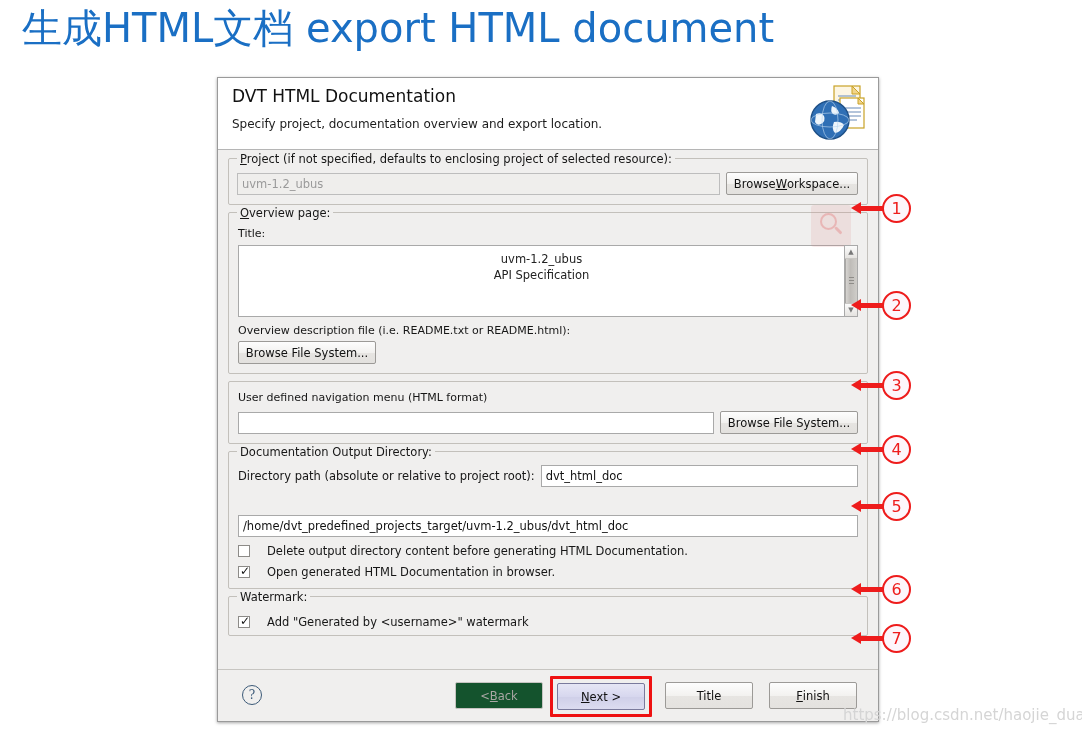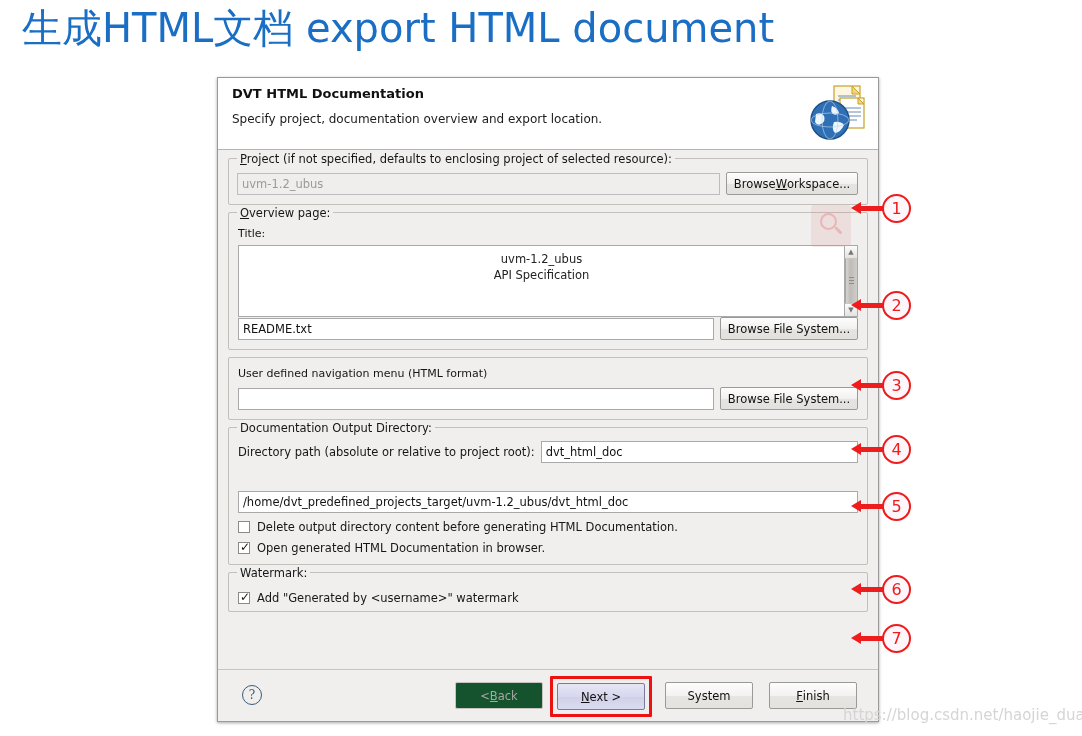--- a/index.html
+++ b/index.html
@@ -64,21 +64,21 @@
   }
 
   
   #dlg-header{
     background:#ffffff;
     border-bottom:1px solid #b5b5b5;
     height:72px;
     position:relative;
     padding:8px 12px 0 14px;
   }
-  #dlg-header .h-title{ font-size:13px; font-weight:bold; color:#111; margin-bottom:11px; }
+  #dlg-header .h-title{ font-size:17px; font-weight:normal; color:#111; margin-bottom:11px; }
   #dlg-header .h-sub{ font-size:12px; color:#1c1c1c; }
   #hdr-icon{
     position:absolute; right:6px; top:4px; width:66px; height:64px;
   }
 
   
   #dlg-body{
     position:relative;
     padding:8px 10px 0 10px;
     height:calc(100% - 20px - 73px);
@@ -153,21 +153,21 @@
     background:linear-gradient(to right,#d6d4d1,#bfbcb8 40%,#cfcdc9 100%);
     border-left:1px solid #a9a7a4;
   }
   .sb-thumb::after{
     content:""; position:absolute; left:3px; right:3px; top:50%;
     margin-top:-4px; height:8px;
     background:repeating-linear-gradient(to bottom,#8e8c88 0 1px,transparent 1px 3px);
   }
 
   
-  .chk-row{ display:flex; align-items:center; gap:7px; margin-top:7px; font-size:11.5px; color:#161616;}
+  .chk-row{ display:flex; align-items:center; gap:17px; margin-top:7px; font-size:11.5px; color:#161616;}
   .chk{
     width:12px; height:12px; background:#fff; border:1px solid #8d8b88;
     position:relative; flex:0 0 auto;
   }
   .chk.checked::after{
     content:"✓"; position:absolute; left:0; top:-3px; width:12px;
     font-size:12px; line-height:14px; text-align:center; color:#111;
   }
 
   
@@ -319,22 +319,22 @@
           <div>uvm-1.2_ubus</div>
           <div>API Specification</div>
         </div>
         <div class="sb">
           <div class="sb-arrow">▲</div>
           <div class="sb-thumb"></div>
           <div class="sb-arrow bot">▼</div>
         </div>
       </div>
 
+      <div class="sublabel" style="margin-top:7px;margin-bottom:4px;">Overview description file (i.e. README.txt or README.html):</div>
       <div class="row">
-        <input type="text" style="flex: 1 1 0%;" value="README.txt">
         <div class="btn" style="width:138px;">Browse File System...</div>
       </div>
     </div>
 
     <div class="group" style="padding-top:9px;">
       <div class="sublabel" style="margin-bottom:7px;">User defined navigation menu (HTML format)</div>
       <div class="row">
         <input type="text" style="flex: 1 1 0%;" value="">
         <div class="btn" style="width:138px;">Browse File System...</div>
       </div>
@@ -370,21 +370,21 @@
 
   <div id="dlg-footer">
     <div id="help-icon">?</div>
 
     <div class="fbtn disabled" style="left:237px;">&lt; <span class="u">B</span>ack</div>
 
     <div id="btn-next-wrap">
       <div id="btn-next"><span class="u">N</span>ext &gt;</div>
     </div>
 
-    <div class="fbtn" style="left:447px;">System</div>
+    <div class="fbtn" style="left:447px;">Title</div>
     <div class="fbtn" style="left:551px;"><span class="u">F</span>inish</div>
   </div>
 
 </div>
 
 <div class="callout" style="left:860px;top:194px;">
   <div class="arrow"></div>
   <div class="circ">1</div>
 </div>
 <div class="callout" style="left:860px;top:291px;">

